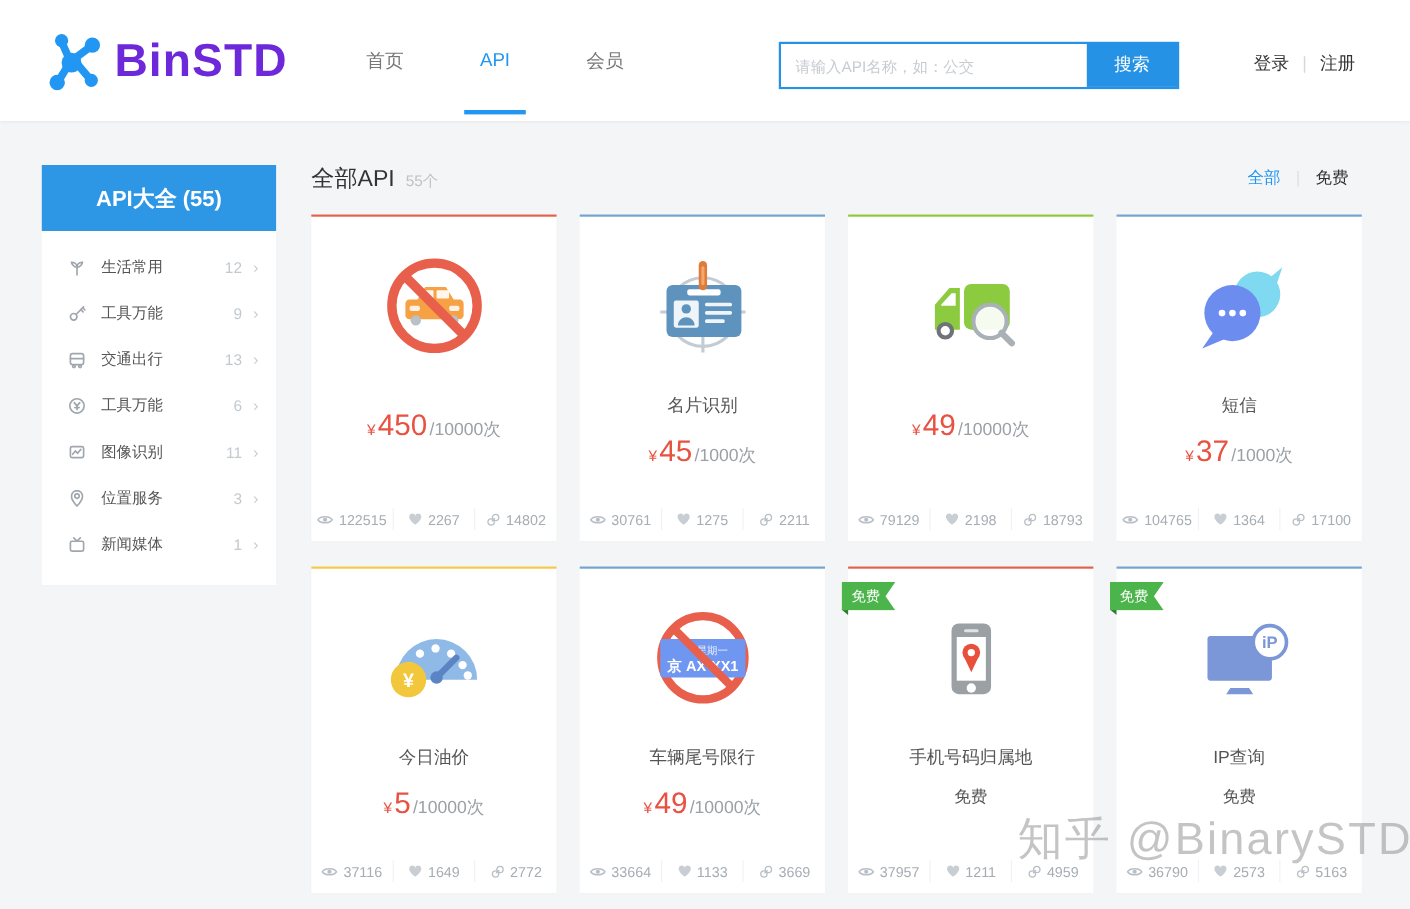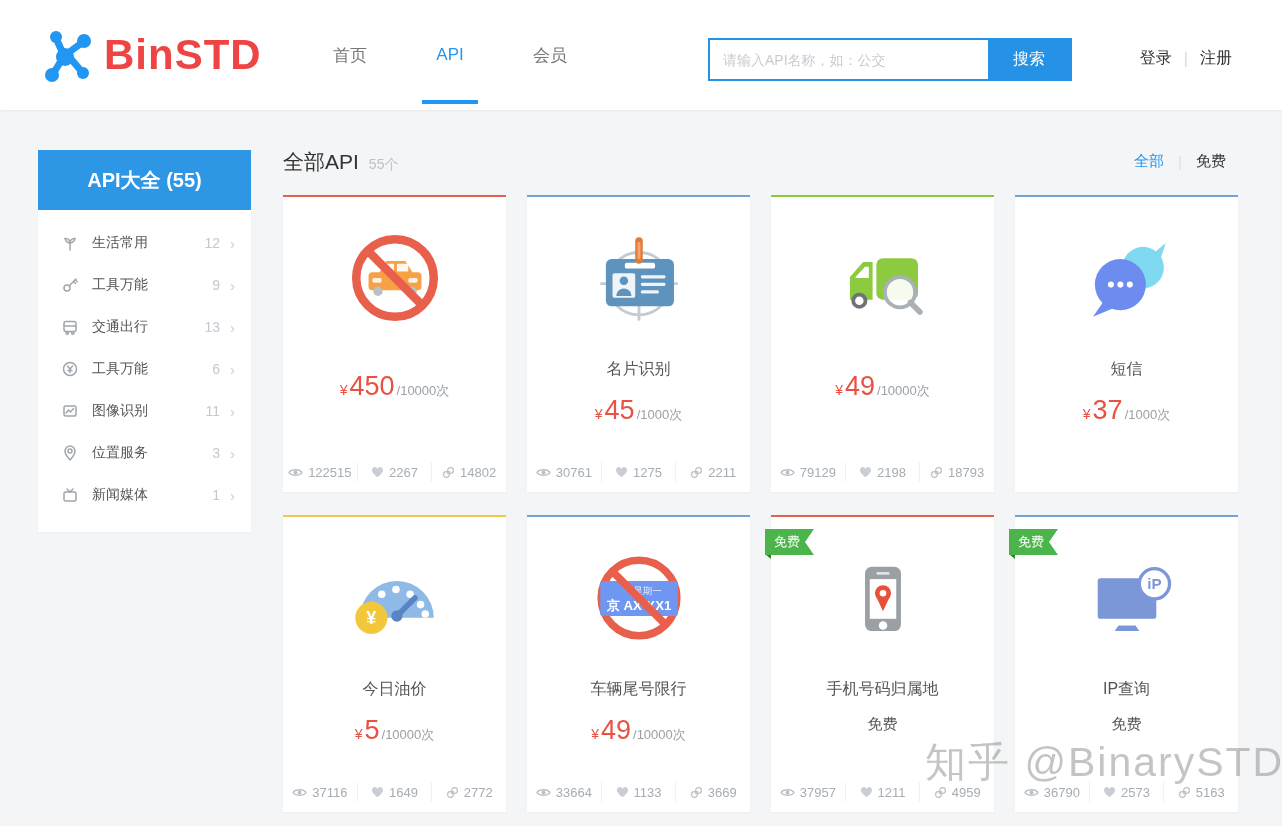--- a/index.html
+++ b/index.html
@@ -2,21 +2,21 @@
 <html><head>
 <meta charset="utf-8">
 <style>
   * { margin:0; padding:0; box-sizing:border-box; }
   html,body { background:#f4f5f6; font-family:"Liberation Sans","DejaVu Sans",sans-serif; }
   .page { position:relative; width:1282px; height:826px; background:#f4f5f6; overflow:hidden; }
 
   
   .header { position:absolute; left:0; top:0; width:1282px; height:110px; background:#fff; box-shadow:0 1px 3px rgba(0,0,0,0.06); }
   .logo { position:absolute; left:38px; top:26px; display:flex; align-items:center; gap:8px; }
-  .logo-text { font-size:42px; font-weight:bold; color:#ef4444; letter-spacing:1px; }
+  .logo-text { font-size:42px; font-weight:bold; color:#6d28d9; letter-spacing:1px; }
   .nav { position:absolute; left:300px; top:0; height:110px; display:flex; }
   .nav-item { width:100px; height:110px; display:flex; align-items:center; justify-content:center; font-size:17px; color:#777; cursor:pointer; position:relative; }
   .nav-item.active { color:#2196f3; }
   .nav-item.active::after { content:''; position:absolute; left:22px; right:22px; bottom:6px; height:4px; background:#2196f3; }
   .search-wrap { position:absolute; left:708px; top:38px; width:364px; height:43px; display:flex; border:2px solid #2592e6; }
   .search-input { flex:1; border:none; outline:none; padding:0 13px; font-size:14px; color:#701a75; font-family:inherit; }
   .search-input::placeholder { color:#c7ccd1; }
   .search-btn { width:82px; background:#2592e6; color:#fff; font-size:16px; border:none; cursor:pointer; font-family:inherit; }
   .auth { position:absolute; right:50px; top:48px; font-size:16px; color:#555; display:flex; align-items:center; gap:12px; }
   .auth a { color:#333; text-decoration:none; cursor:pointer; }
@@ -43,21 +43,21 @@
 
   
   .card { position:absolute; width:223px; height:297px; background:#fff; border-top:2px solid transparent; box-shadow:0 1px 2px rgba(0,0,0,0.04); }
   .c1 { left:283px; } .c2 { left:527px; } .c3 { left:771px; } .c4 { left:1015px; }
   .r1 { top:195px; } .r2 { top:515px; }
   .card-icon { height:162px; display:flex; align-items:center; justify-content:center; }
   .card-title { text-align:center; font-size:16px; color:#555; height:24px; }
   .card-price { margin-top:12px; display:flex; align-items:baseline; justify-content:center; }
   .card-price .yen { font-size:14px; color:#e85242; }
   .card-price .num { font-size:27px; color:#e85242; margin:0 2px; }
-  .card-price .unit { font-size:13px; color:#9aa0a6; }
+  .card-price .unit { font-size:16px; color:#9aa0a6; }
   .card-price .free { font-size:15px; color:#555; }
   .card-stats { position:absolute; left:0; right:0; bottom:0; height:40px; display:flex; align-items:center; }
   .stat { flex:1; display:flex; align-items:center; justify-content:center; gap:5px; font-size:13px; color:#a7adb3; border-right:1px solid #f0f1f3; height:20px; }
   .stat:last-child { border-right:none; }
 
   .badge { position:absolute; left:-6px; top:12px; background:#4bb54b; color:#fff; font-size:13px; padding:4px 14px 4px 9px; clip-path:polygon(0 0,100% 0,calc(100% - 9px) 50%,100% 100%,0 100%); z-index:3; }
   .badge-fold { position:absolute; left:-6px; top:37px; width:0; height:0; border-top:5px solid #2e7d32; border-left:6px solid transparent; z-index:2; }
 
   .watermark { position:absolute; left:925px; top:735px; font-size:41px; color:#7e7e7e; opacity:0.45; letter-spacing:2px; pointer-events:none; white-space:nowrap; }
 </style>
@@ -356,20 +356,43 @@
         <circle cx="48" cy="62" r="3.2" fill="#fff"></circle>
         <circle cx="58" cy="62" r="3.2" fill="#fff"></circle>
       </svg>
     </div>
     <div class="card-title">短信</div>
     <div class="card-price">
       <span class="yen">¥</span>
       <span class="num">37</span>
       <span class="unit">/1000次</span>
     </div>
+    <div class="card-stats">
+      <span class="stat">
+          <svg width="15" height="11" viewBox="0 0 14 10">
+            <path d="M1 5C3 1.5 11 1.5 13 5C11 8.5 3 8.5 1 5Z" fill="none" stroke="#b9bfc6" stroke-width="1.3"></path>
+            <circle cx="7" cy="5" r="1.8" fill="#b9bfc6"></circle>
+          </svg>
+          <span>104765</span>
+        </span>
+      <span class="stat">
+          <svg width="13" height="12" viewBox="0 0 14 13">
+            <path d="M7 12C7 12 1 8 1 4.2C1 2 2.8 1 4.2 1C5.6 1 7 2.2 7 3.4C7 2.2 8.4 1 9.8 1C11.2 1 13 2 13 4.2C13 8 7 12 7 12Z" fill="#c9ced4"></path>
+          </svg>
+          <span>1364</span>
+        </span>
+      <span class="stat">
+          <svg width="13" height="13" viewBox="0 0 14 14">
+            <circle cx="4.8" cy="9.2" r="3.1" fill="none" stroke="#b9bfc6" stroke-width="1.3"></circle>
+            <circle cx="9.2" cy="4.8" r="3.1" fill="none" stroke="#b9bfc6" stroke-width="1.3"></circle>
+            <line x1="5.5" y1="8.5" x2="8.5" y2="5.5" stroke="#b9bfc6" stroke-width="1.3"></line>
+          </svg>
+          <span>17100</span>
+        </span>
+    </div>
   </div>
 
   <div class="card c1 r2" style="border-top-color: rgb(242, 200, 75);">
     <div class="card-icon">
       <svg width="104" height="104" viewBox="0 0 110 110">
         <path d="M18 76 A39 39 0 0 1 96 76 Z" fill="#8fb9e6"></path>
         <circle cx="31" cy="63" r="4" fill="#fff"></circle>
         <circle cx="41" cy="51" r="4" fill="#fff"></circle>
         <circle cx="56" cy="46" r="4" fill="#fff"></circle>
         <circle cx="71" cy="51" r="4" fill="#fff"></circle>

